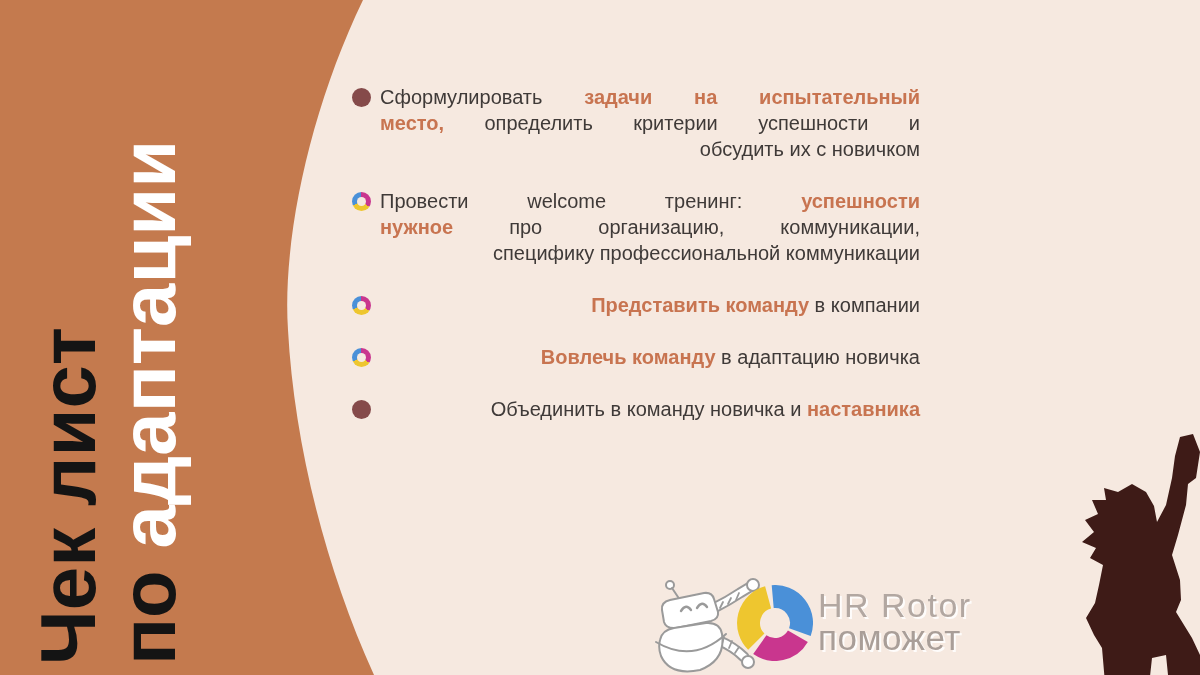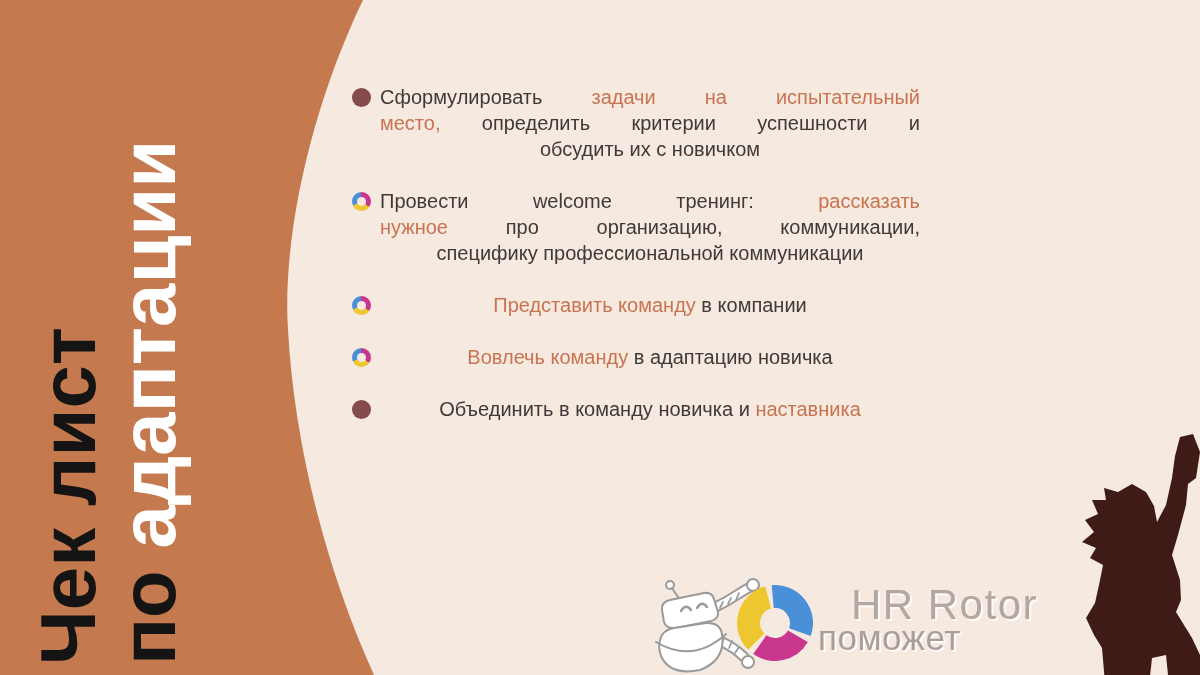--- a/index.html
+++ b/index.html
@@ -28,32 +28,31 @@
   }
   .photo svg{position:absolute;left:0;top:0;}
   
   .checklist{position:absolute;left:352px;top:84px;width:570px;z-index:3;}
   .item{display:flex;margin-bottom:26px;}
   .bullet{flex:none;width:19px;height:19px;border-radius:50%;margin:4px 9px 0 0;position:relative;}
   .bullet.solid{background:var(--bullet_solid,#854a4a);}
   .bullet.ring{background:conic-gradient(from 0deg,var(--ring_magenta,#c9368e) 0 125deg,var(--ring_yellow,#eec62f) 125deg 245deg,var(--ring_blue,#4a90d8) 245deg 360deg);}
   .bullet.ring .hole{position:absolute;inset:5px;border-radius:50%;background:var(--bg_cream,#f6e9e0);}
   .txt{width:540px;font-size:20px;line-height:26px;color:var(--text_dark,#3f3a38);}
-  .line{text-align:center;}
+  .line{text-align:right;}
   .line.stretch{text-align:justify;text-align-last:justify;}
-  .hl{color:var(--accent_orange,#c87450);font-weight:400;}
+  .hl{color:var(--accent_orange,#c87450);font-weight:700;}
   
   .brand{position:absolute;left:648px;top:575px;z-index:3;}
   .robot{position:absolute;left:0;top:2px;}
   .rotor{position:absolute;left:89px;top:10px;}
   .brand-text{position:absolute;left:170px;top:14px;width:220px;}
   .brand-name{
-    font-size:42px;font-weight:400;color:#b2a7a1;letter-spacing:1.5px;line-height:32px;
+    font-size:34px;font-weight:400;color:#b2a7a1;letter-spacing:1.5px;line-height:32px;
     text-shadow:2px 2px 0 rgba(255,255,255,.85);
-    text-align:right;
   }
   .brand-tagline{
     font-size:35px;font-weight:400;color:#a99e98;letter-spacing:.5px;line-height:33px;
     text-shadow:2px 2px 0 rgba(255,255,255,.85);
   }
 </style>
 </head>
 <body>
 
 <div class="page">
@@ -87,21 +86,21 @@
           <div class="line stretch"><span>Сформулировать </span><span class="hl">задачи на испытательный</span></div>
           <div class="line stretch"><span class="hl">место,</span><span> определить критерии успешности и</span></div>
           <div class="line"><span>обсудить их с новичком</span></div>
         </div>
       </div>
       <div class="item">
         <span class="bullet ring">
           <span class="hole"></span>
         </span>
         <div class="txt">
-          <div class="line stretch"><span>Провести welcome тренинг: </span><span class="hl">рассказать</span></div>
+          <div class="line stretch"><span>Провести welcome тренинг: </span><span class="hl">успешности</span></div>
           <div class="line stretch"><span class="hl">нужное</span><span> про организацию, коммуникации,</span></div>
           <div class="line"><span>специфику профессиональной коммуникации</span></div>
         </div>
       </div>
       <div class="item">
         <span class="bullet ring">
           <span class="hole"></span>
         </span>
         <div class="txt">
           <div class="line"><span class="hl">Представить команду</span><span> в компании</span></div>

